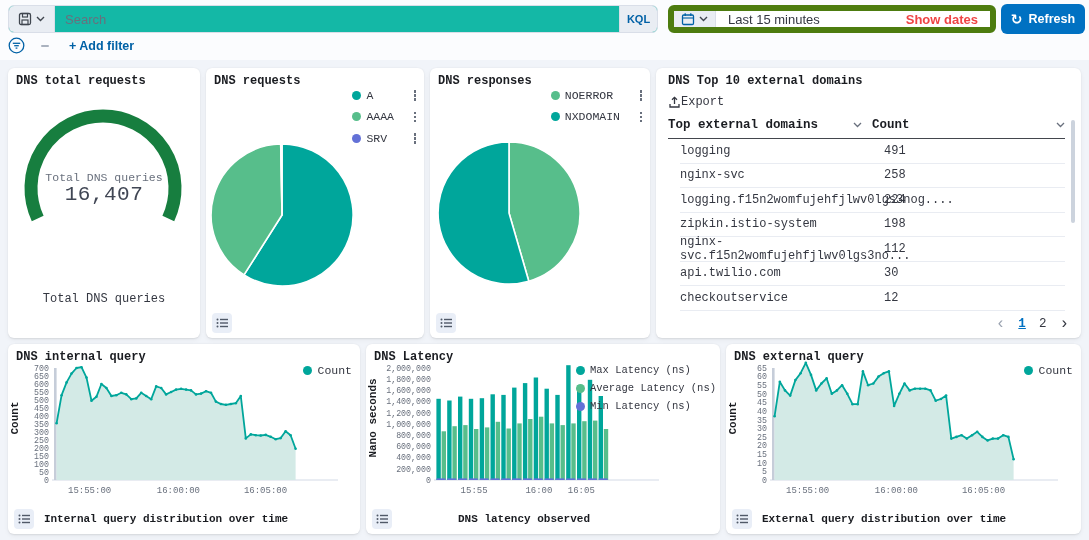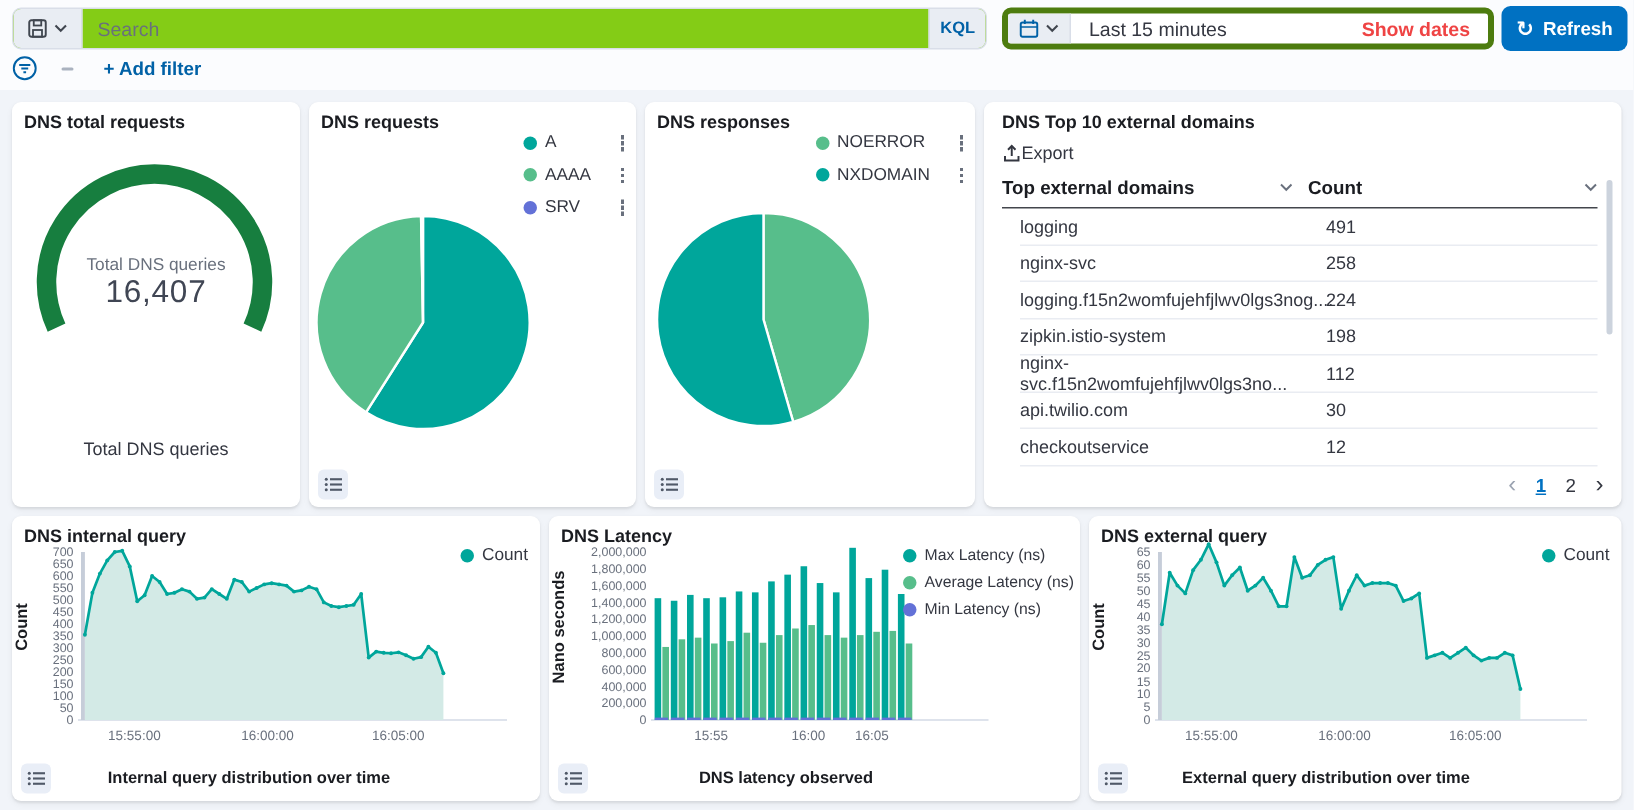--- a/index.html
+++ b/index.html
@@ -3,42 +3,42 @@
 <meta charset="utf-8">
 <style>
   * { box-sizing: border-box; margin: 0; padding: 0; }
   html,body { width:1089px; height:540px; overflow:hidden; }
   body { font-family:"Liberation Sans","DejaVu Sans",sans-serif; background:#fbfcfe; position:relative; color:#343741; }
   svg { font-family:inherit; display:block; }
 
   .canvas { position:absolute; top:60px; left:0; width:1089px; height:480px; background:#f1f4f9; }
 
   
-  .qbar { position:absolute; top:5px; left:8px; height:28px; width:650px; background:#84cc16;
+  .qbar { position:absolute; top:5px; left:8px; height:28px; width:650px; background:#14b8a6;
           border:1px solid #d9dee8; border-radius:6px; display:flex; align-items:stretch; overflow:hidden; }
   .qbar .seg-left { width:46px; background:#e9edf3; display:flex; align-items:center; justify-content:center; gap:4px; cursor:pointer; border-right:1px solid #d9dee8;}
   .qbar input { flex:1; border:none; outline:none; padding:0 10px; font-size:13px; color:#343741; background:transparent; }
   .qbar input::placeholder { color:#69707d; }
   .kql { width:38px; background:#e9edf3; display:flex; align-items:center; justify-content:center;
          font-size:11px; font-weight:700; color:#0061a6; cursor:pointer; border-left:1px solid #d9dee8;}
-  .dpick { position:absolute; top:5px; left:668px; width:328px; height:28px; background:#fff; border:4px solid #4d7c0f;
+  .dpick { position:absolute; top:5px; left:668px; width:328px; height:28px; background:#fff; border:6px solid #4d7c0f;
            border-radius:6px; display:flex; align-items:stretch; overflow:hidden; }
   .dpick .seg-left { width:42px; background:#e9edf3; display:flex; align-items:center; justify-content:center; gap:4px; cursor:pointer; border-right:1px solid #d9dee8;}
   .dpick .trange { flex:1; display:flex; align-items:center; padding:0 12px; font-size:13px; color:#343741; cursor:pointer; }
   .dpick .showdates { display:flex; align-items:center; padding:0 12px; font-size:13px; font-weight:600; color:#ef4444; cursor:pointer; }
   .refresh { position:absolute; top:4px; left:1001px; width:84px; height:30px; background:#0071c2; color:#fff;
              border:none; border-radius:6px; font-size:12.5px; font-weight:700; display:flex; align-items:center;
              justify-content:center; gap:6px; cursor:pointer; font-family:inherit; }
   .filterrow { position:absolute; top:37px; left:8px; display:flex; align-items:center; gap:16px; }
   .addfilter { font-size:12.5px; font-weight:600; color:#0061a6; cursor:pointer; margin-left:4px; }
   .dashsep { width:8px; height:2px; background:#aab2bf; border-radius:1px; }
 
   
   .panel { position:absolute; background:#fff; border-radius:6px;
-           box-shadow:0 0.8px 1.6px rgba(0,0,0,.08), 0 2px 5px rgba(0,0,0,.05); }
+           box-shadow:0 0.8px 1.6px rgba(0,0,0,.08), 0 2px 5px rgba(0,0,0,.05);font-family:Liberation Mono, monospace; }
   .ptitle { position:absolute; top:6px; left:8px; font-size:12px; font-weight:700; color:#1a1c21; z-index:3; }
 
   #p1 { left:8px;  top:68px; width:192px; height:270px; }
   #p2 { left:206px; top:68px; width:218px; height:270px; }
   #p3 { left:430px; top:68px; width:220px; height:270px; }
   #p4 { left:656px; top:68px; width:425px; height:270px; }
   #p5 { left:8px;  top:344px; width:352px; height:190px; }
   #p6 { left:366px; top:344px; width:354px; height:190px; }
   #p7 { left:726px; top:344px; width:355px; height:190px; }
 

